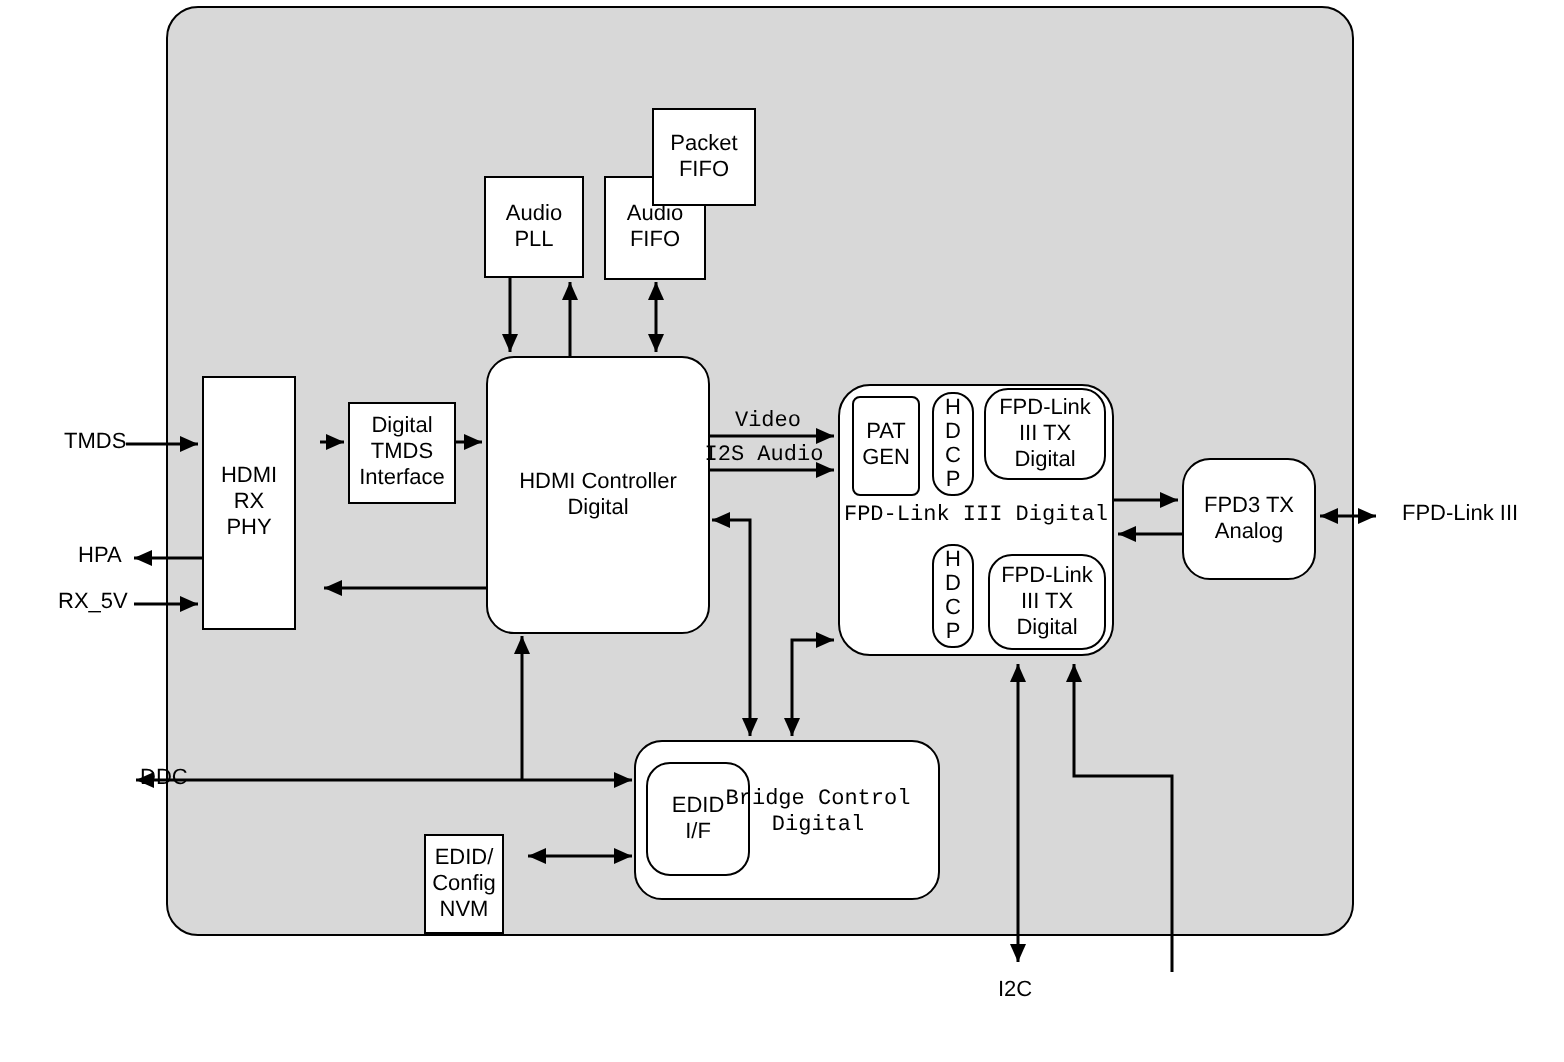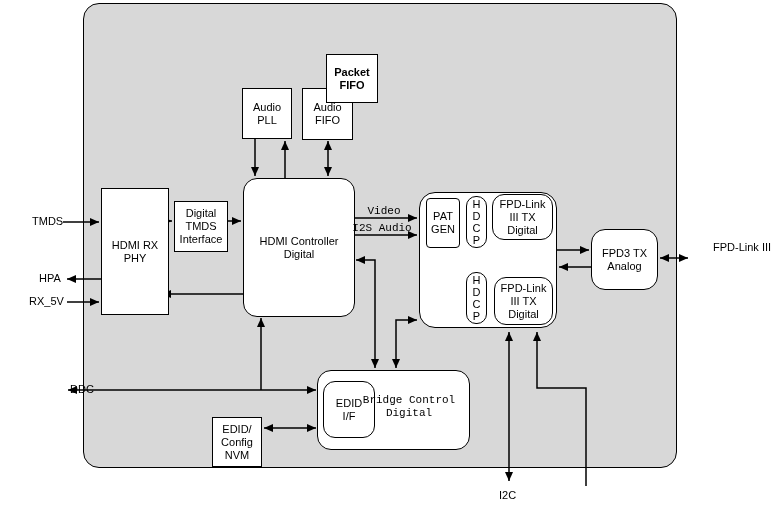--- a/index.html
+++ b/index.html
@@ -58,25 +58,25 @@
     <polyline points="264,428 316,428" marker-start="url(#ah)" marker-end="url(#ah)"></polyline>
     <polyline points="557,250 589,250" marker-end="url(#ah)"></polyline>
     <polyline points="591,267 559,267" marker-end="url(#ah)"></polyline>
     <polyline points="660,258 688,258" marker-start="url(#ah)" marker-end="url(#ah)"></polyline>
     <polyline points="509,332 509,481" marker-start="url(#ah)" marker-end="url(#ah)"></polyline>
     <polyline points="537,332 537,388 586,388 586,486" marker-start="url(#ah)"></polyline>
   </svg>
 
   <div class="box" style="left:302px;top:88px;width:51px;height:52px;">Audio
 FIFO</div>
-  <div class="box" style="left:326px;top:54px;width:52px;height:49px;z-index:4;font-weight:bold;">Packet
+  <div class="box" style="left:326px;top:54px;width:52px;height:49px;z-index:4;">Packet
 FIFO</div>
   <div class="box" style="left:242px;top:88px;width:50px;height:51px;">Audio
 PLL</div>
-  <div class="box" style="left:101px;top:188px;width:68px;height:127px;">HDMI RX
+  <div class="box" style="left:101px;top:188px;width:47px;height:127px;">HDMI RX
 PHY</div>
   <div class="box" style="left:174px;top:201px;width:54px;height:51px;">Digital
 TMDS
 Interface</div>
   <div class="box" style="left:243px;top:178px;width:112px;height:139px;border-radius:14px;">HDMI Controller
 Digital</div>
 
   <div class="box container-box" style="left:419px;top:192px;width:138px;height:136px;border-radius:16px;"></div>
   <div class="box" style="left:426px;top:198px;width:34px;height:50px;border-radius:4px;z-index:4;">PAT
 GEN</div>
@@ -87,37 +87,38 @@
   <div class="box" style="left:492px;top:194px;width:61px;height:46px;border-radius:12px;z-index:4;">FPD-Link
 III TX
 Digital</div>
   <div class="box pill" style="left:466px;top:272px;width:21px;height:52px;border-radius:10px;z-index:4;">H
 D
 C
 P</div>
   <div class="box" style="left:494px;top:277px;width:59px;height:48px;border-radius:12px;z-index:4;">FPD-Link
 III TX
 Digital</div>
+  <span class="lbl center" style="left:419px;top:252px;width:138px;">FPD-Link III Digital</span>
 
   <div class="box" style="left:591px;top:229px;width:67px;height:61px;border-radius:14px;">FPD3 TX
 Analog</div>
 
   <div class="box container-box" style="left:317px;top:370px;width:153px;height:80px;border-radius:14px;"></div>
   <div class="box" style="left:323px;top:381px;width:52px;height:57px;border-radius:12px;z-index:4;">EDID
 I/F</div>
   <span class="lbl center" style="left:352px;top:394px;width:114px;">Bridge Control
 Digital</span>
 
-  <div class="box" style="left:212px;top:417px;width:50px;height:50px;">EDID/
+  <div class="box" style="left:212px;top:417px;width:40px;height:50px;">EDID/
 Config
 NVM</div>
 
   <span class="lbl center" style="left:356px;top:205px;width:56px;">Video</span>
   <span class="lbl center" style="left:352px;top:222px;width:60px;">I2S Audio</span>
 
   <span class="lbl" style="left:32px;top:215px;">TMDS</span>
   <span class="lbl" style="left:39px;top:272px;">HPA</span>
   <span class="lbl" style="left:29px;top:295px;">RX_5V</span>
   <span class="lbl" style="left:48px;top:383px;padding-left:22px;">DDC</span>
-  <span class="lbl" style="left:701px;top:241px;margin-left:12px;">FPD-Link III</span>
+  <span class="lbl" style="left:701px;top:251px;">FPD-Link III</span>
   <span class="lbl" style="left:499px;top:489px;">I2C</span>
 
 </div>
 
 </body></html>

